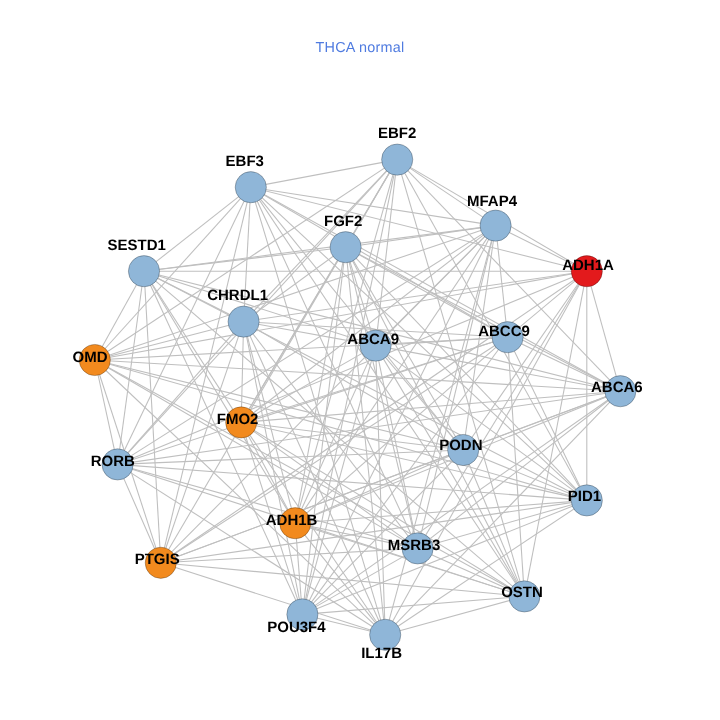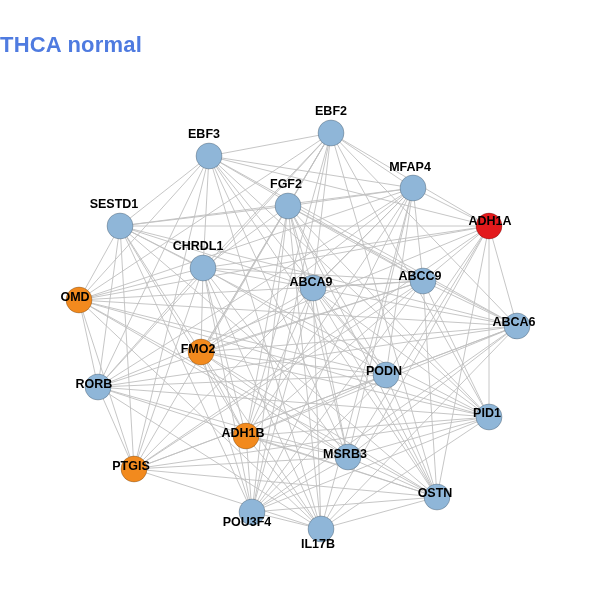--- a/index.html
+++ b/index.html
@@ -9,23 +9,23 @@
     height: 600px;
     background: #ffffff;
     overflow: hidden;
     font-family: "Liberation Sans", sans-serif;
   }
   #chart-title {
     position: absolute;
     top: 32px;
     left: 0;
     width: 100%;
-    text-align: left;
-    font-size: 22px;
-    font-weight: bold;
+    text-align: center;
+    font-size: 12px;
+    font-weight: normal;
     letter-spacing: 0.2px;
   }
   #network-svg {
     position: absolute;
     top: 0;
     left: 0;
   }
   .node-label {
     font-family: "Liberation Sans", sans-serif;
     font-size: 12.5px;

